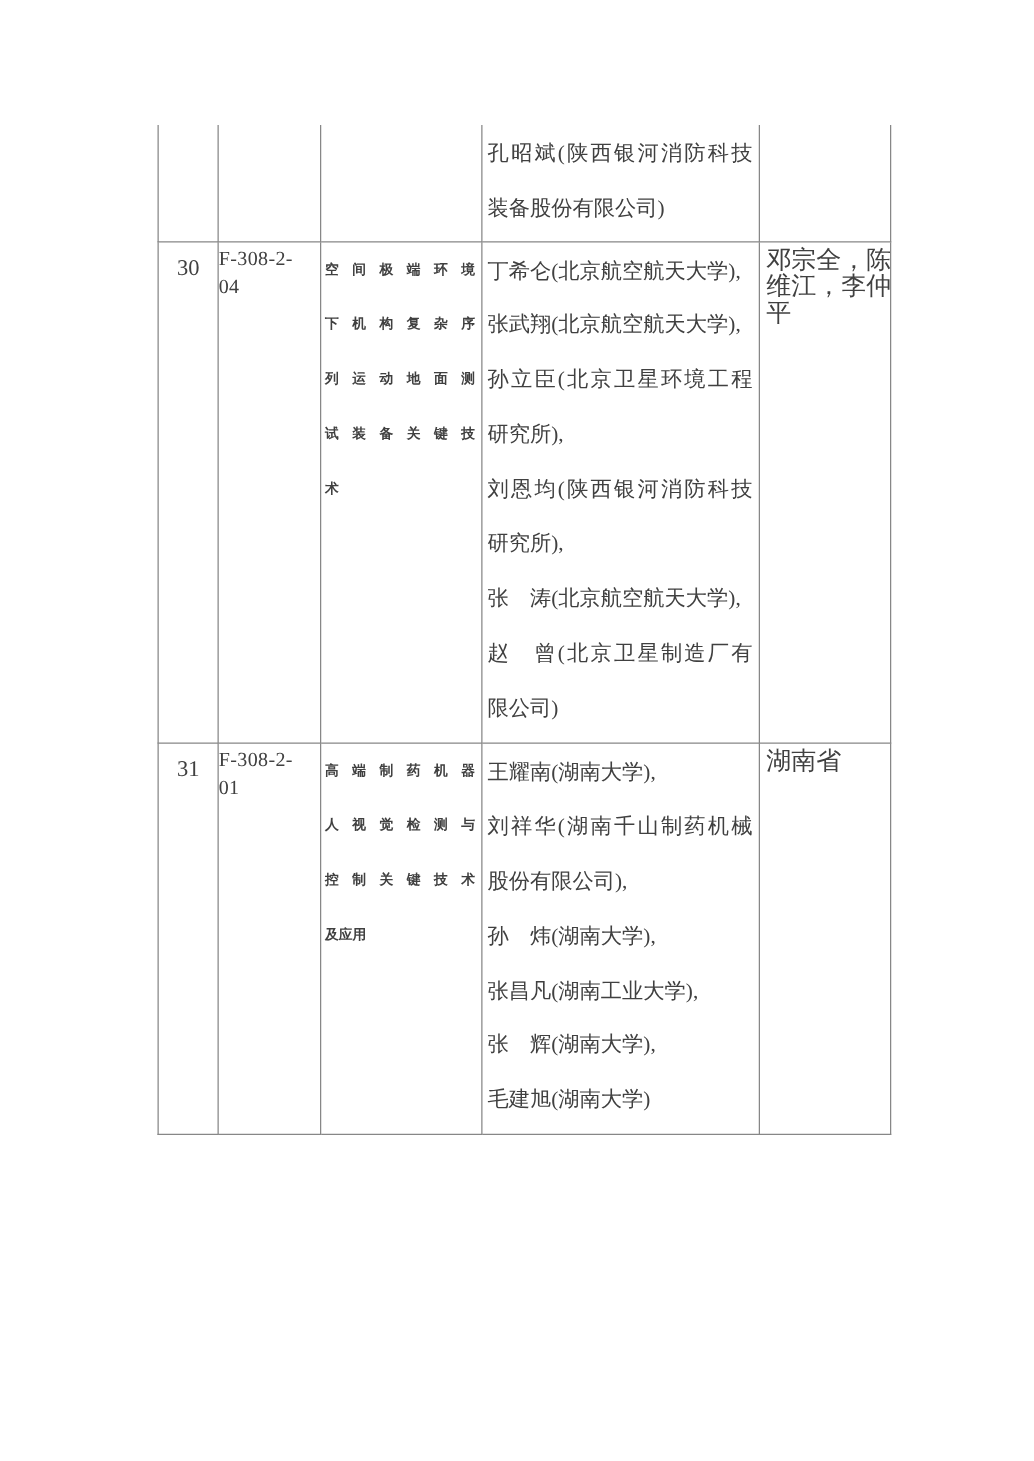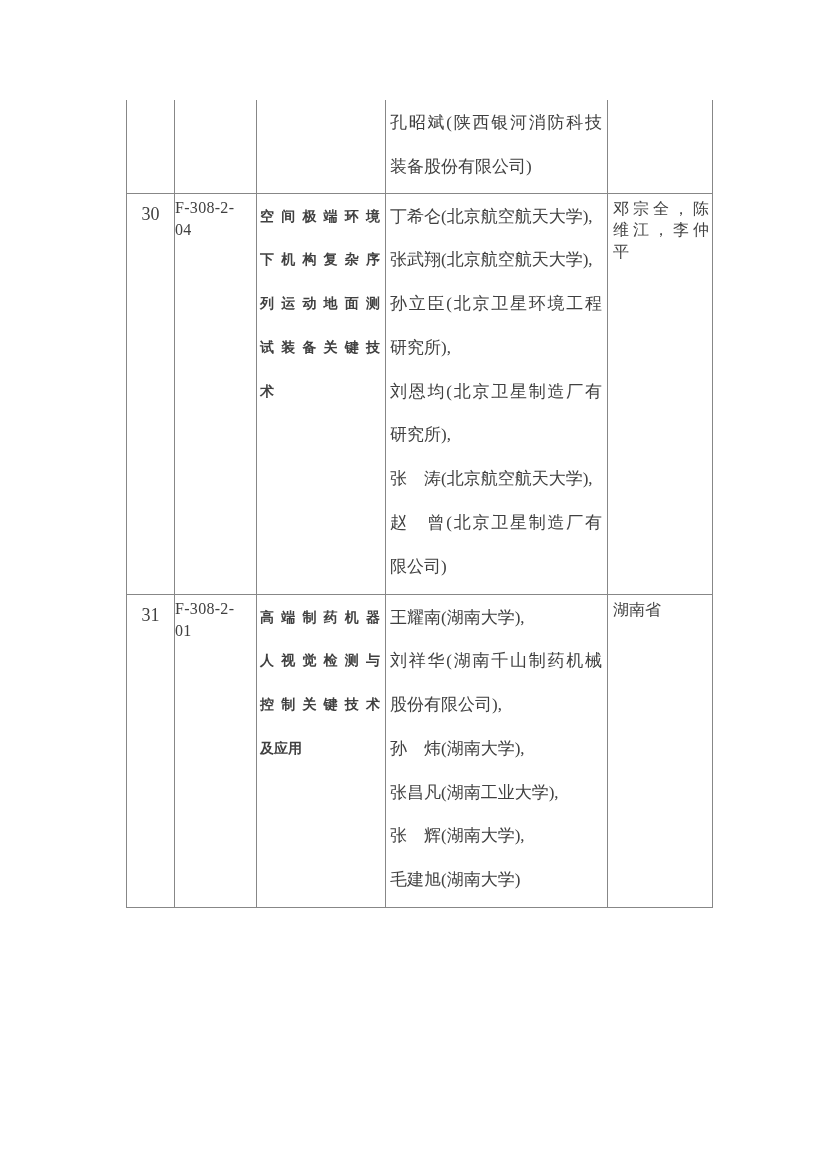--- a/index.html
+++ b/index.html
@@ -18,23 +18,23 @@
   }
   td{
     border:1px solid #878787;
     vertical-align:top;
     padding:0;
     overflow:hidden;
   }
   tr.cut-top td{border-top:none;}
   .c-num{text-align:center;font-size:18px;line-height:24px;padding-top:8px;}
   .c-code{text-align:left;font-size:16px;line-height:22px;padding-top:3px;letter-spacing:.3px;}
-  .c-title{font-size:14px;line-height:43.8px;padding:1px 5px 0 3px;font-weight:bold;}
+  .c-title{font-size:11px;line-height:43.8px;padding:1px 5px 0 3px;font-weight:bold;}
   .c-people{font-size:17px;line-height:43.8px;padding:1px 5px 0 4px;}
-  .c-nom{font-size:16px;line-height:21.8px;padding:4px 3px 0 5px;}
+  .c-nom{font-size:20px;line-height:21.8px;padding:4px 3px 0 5px;}
   .line{white-space:nowrap;}
   .j{text-align:justify;text-align-last:justify;}
 </style>
 </head>
 <body>
 
 <div class="page">
   <table class="awards">
     <colgroup>
       <col style="width:48px">
@@ -67,21 +67,21 @@
             <div class="line j">下机构复杂序</div>
             <div class="line j">列运动地面测</div>
             <div class="line j">试装备关键技</div>
             <div class="line">术</div>
           </td>
           <td class="c-people">
             <div class="line">丁希仑(北京航空航天大学),</div>
             <div class="line">张武翔(北京航空航天大学),</div>
             <div class="line j">孙立臣(北京卫星环境工程</div>
             <div class="line">研究所),</div>
-            <div class="line j">刘恩均(北京卫星制造厂有</div>
+            <div class="line j">刘恩均(陕西银河消防科技</div>
             <div class="line">研究所),</div>
             <div class="line">张　涛(北京航空航天大学),</div>
             <div class="line j">赵　曾(北京卫星制造厂有</div>
             <div class="line">限公司)</div>
           </td>
           <td class="c-nom">
             <div class="line j">邓宗全，陈</div>
             <div class="line j">维江，李仲</div>
             <div class="line">平</div>
           </td>

